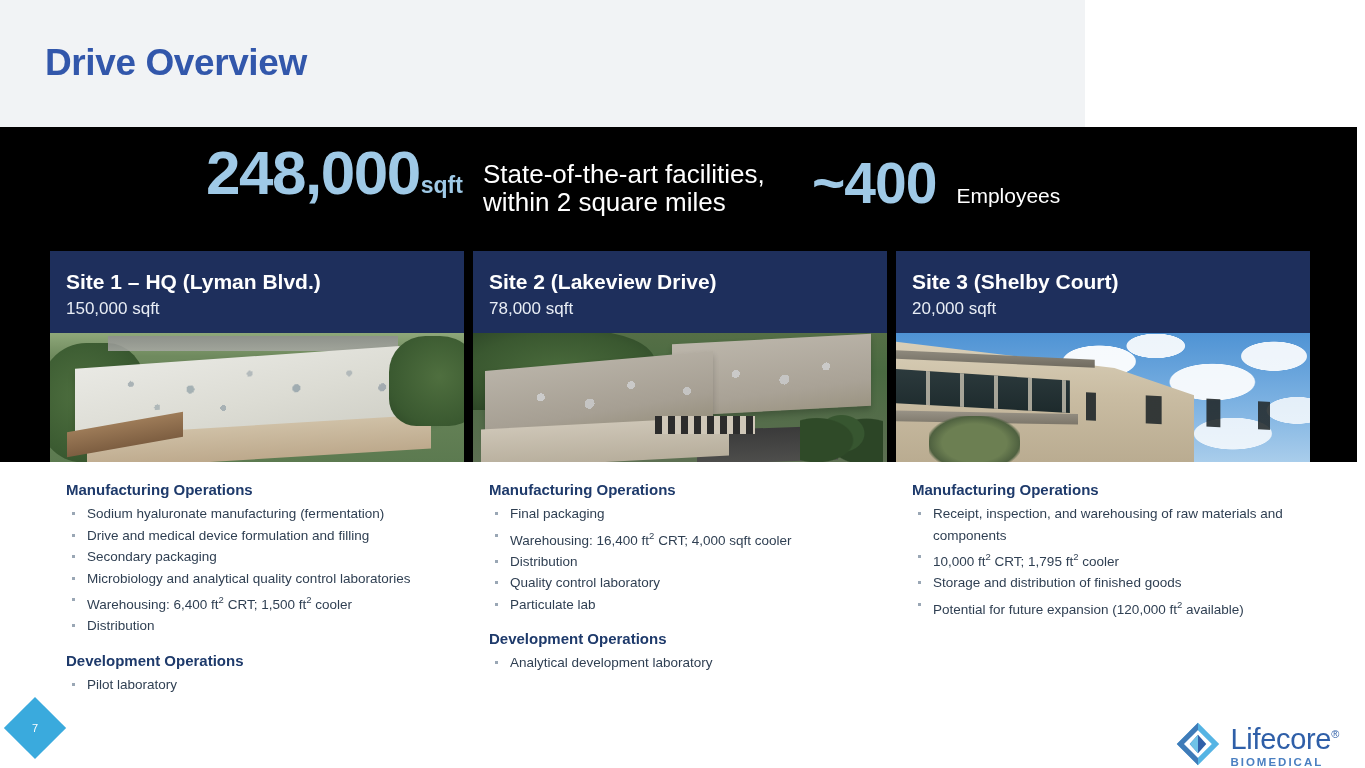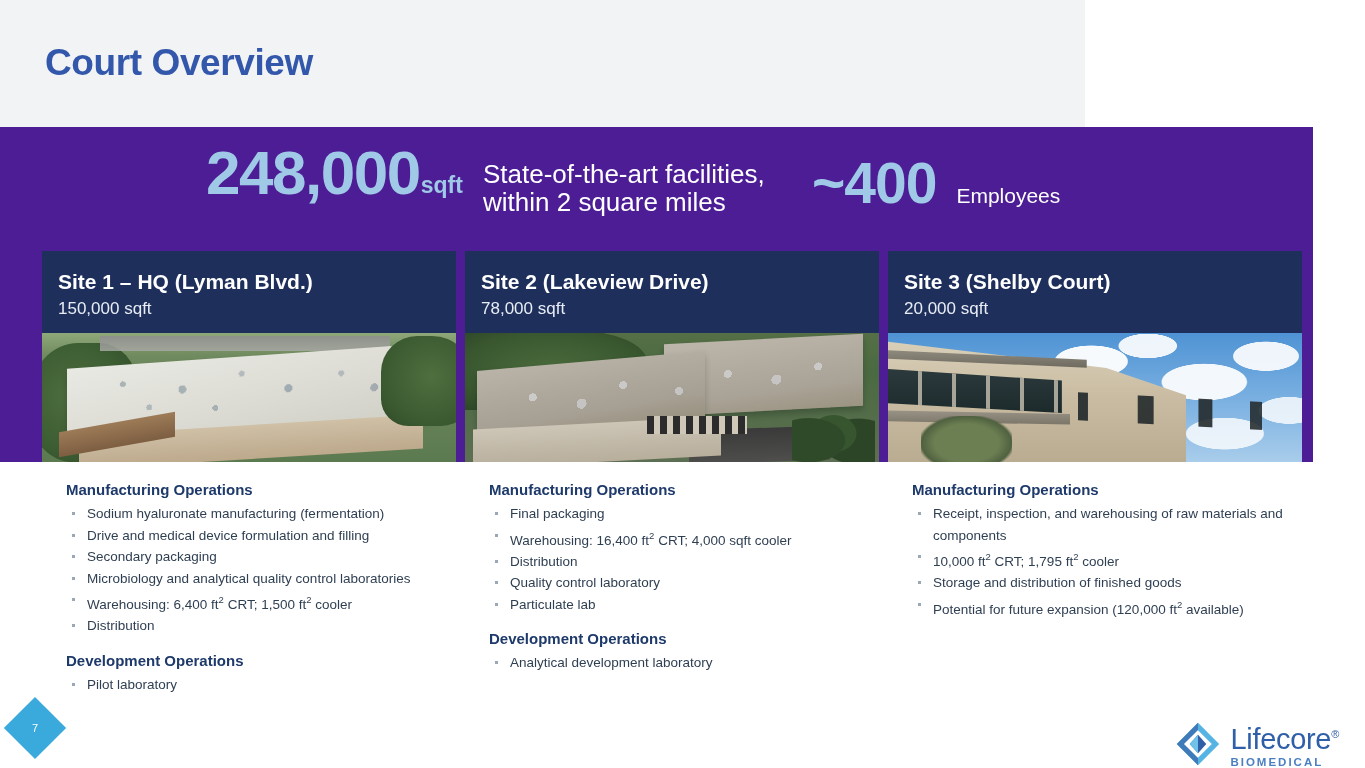--- a/index.html
+++ b/index.html
@@ -42,21 +42,22 @@
     white-space: nowrap;
   }
 
   
   .blue-band {
     position: absolute;
     left: 0;
     top: 127px;
     width: 1313px;
     height: 335px;
-    background: #4c1d95;
+    background: #000000;
+    padding-left: 44px;
   }
 
   .stats {
     position: absolute;
     left: 0;
     top: 0;
     width: 1365px;
     height: 118px;
   }
   .stat-a {
@@ -107,21 +108,21 @@
   .stat-emp {
     font-size: 21px;
     color: #ffffff;
     margin-left: 20px;
     line-height: 28px;
   }
 
   
   .cards {
     position: absolute;
-    left: 42px;
+    left: 50px;
     top: 124px;
     width: 1260px;
     height: 211px;
     display: flex;
     gap: 9px;
   }
   .card {
     position: relative;
     width: 414px;
     height: 211px;
@@ -460,21 +461,21 @@
     line-height: 14px;
     margin-top: 1px;
   }
 </style>
 </head>
 <body>
 
 <div class="slide">
 
   <div class="header-band"></div>
-  <div class="slide-title">Court Overview</div>
+  <div class="slide-title">Drive Overview</div>
 
   <div class="blue-band">
 
     <div class="stats">
       <div class="stat-a">
         <span class="stat-big">248,000</span>
         <span class="stat-unit">sqft</span>
       </div>
       <div class="stat-desc">State-of-the-art facilities,
 within 2 square miles</div>

